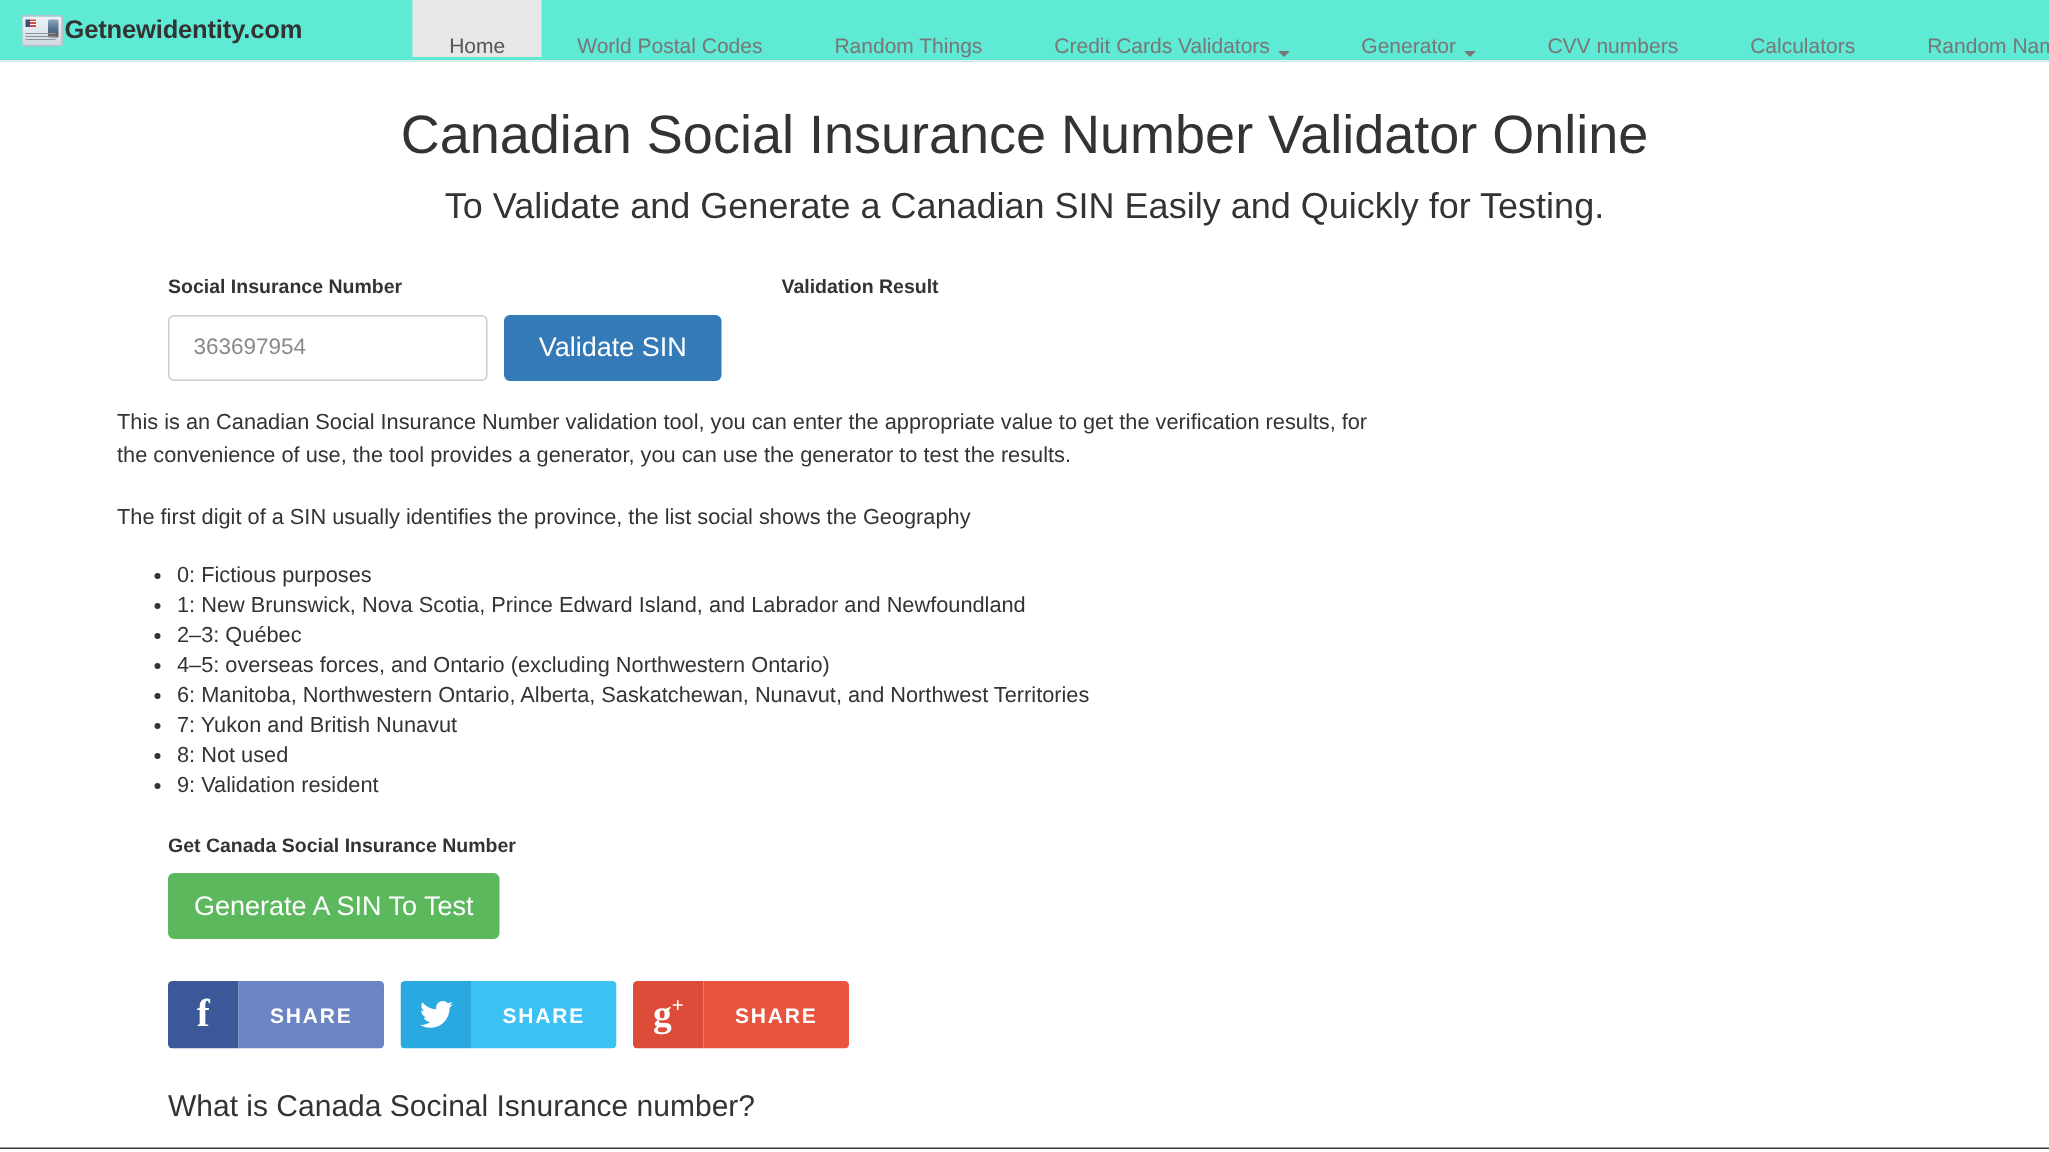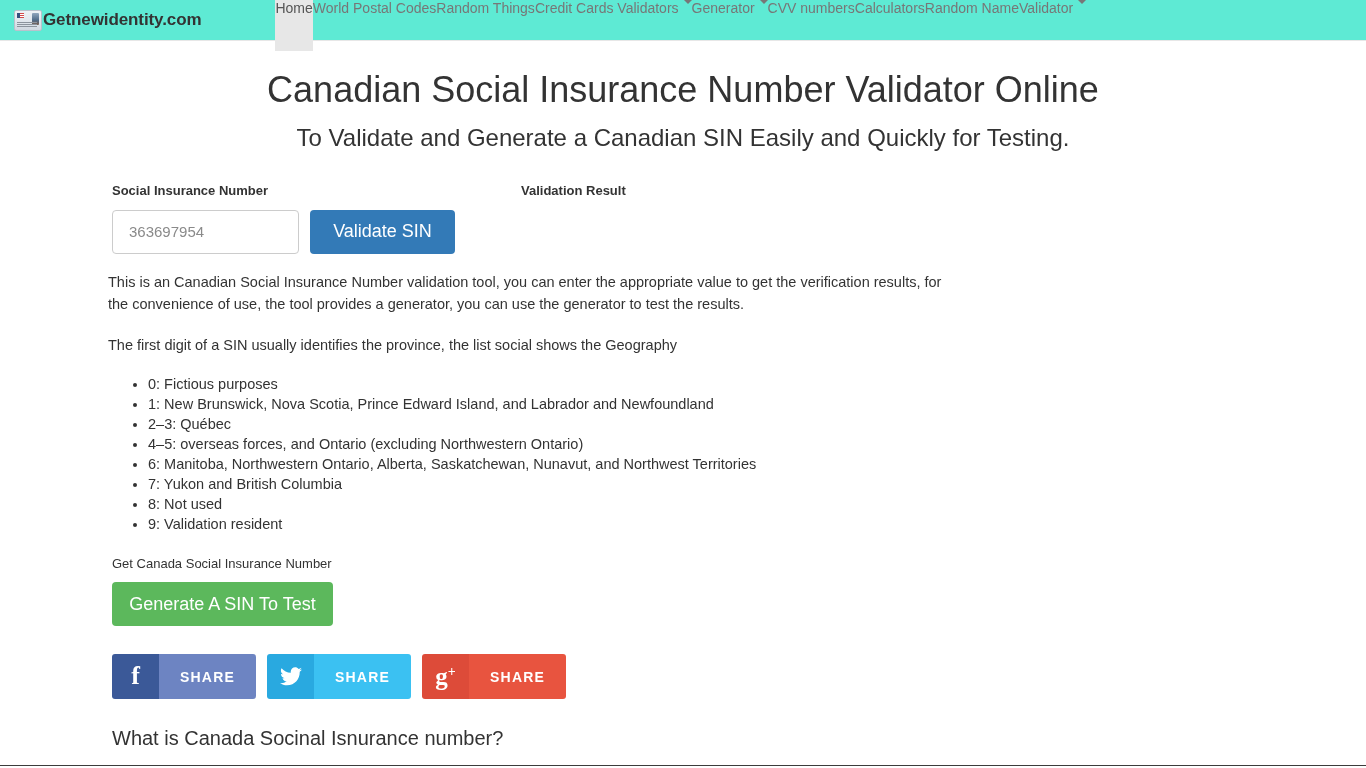--- a/index.html
+++ b/index.html
@@ -73,23 +73,23 @@
   }
   .brand-text { letter-spacing: -0.1px; }
 
   .nav-items {
     display: flex;
     align-items: stretch;
     margin-left: 62px;
   }
   .nav-item {
     display: flex;
-    align-items: flex-start;
-    padding: 0 0;
-    height: 51px;
+    align-items: flex-end;
+    padding: 0 24px;
+    height: 38px;
     color: #777777;
     font-size: 14px;
     text-decoration: none;
     cursor: pointer;
     white-space: nowrap;
     box-sizing: border-box;
   }
   .nav-item.active {
     background: #e7e7e7;
     color: #555555;
@@ -143,21 +143,21 @@
     font-size: 13px;
     font-weight: bold;
     color: #333333;
   }
   .input-row {
     margin-top: 12px;
     display: flex;
     align-items: flex-start;
   }
   .sin-input {
-    width: 187px;
+    width: 213px;
     height: 44px;
     box-sizing: border-box;
     border: 1px solid #cccccc;
     border-radius: 4px;
     padding: 0 16px;
     font-size: 15px;
     font-family: "Liberation Sans", sans-serif;
     color: #555555;
     background: #ffffff;
     outline: none;
@@ -181,21 +181,21 @@
     position: absolute;
     left: 552px;
     top: 34px;
     width: 320px;
     min-height: 20px;
     font-size: 15px;
     color: #333;
   }
 
   .body-copy {
-    padding-left: 108px;
+    padding-left: 78px;
     padding-right: 120px;
   }
   p.para {
     font-size: 14.5px;
     line-height: 1.55;
     color: #333333;
     margin: 0 0 18px 0;
     max-width: 840px;
   }
   p.para.first { margin-bottom: 18px; }
@@ -208,21 +208,21 @@
   ul.geo-list li {
     font-size: 14.5px;
     line-height: 20px;
     color: #333333;
   }
 
   .gen-label {
     margin-top: 22px;
     padding-left: 112px;
     font-size: 13px;
-    font-weight: normal;
+    font-weight: bold;
     color: #333333;
   }
   .gen-wrap { padding-left: 112px; margin-top: 11px; }
   .btn-generate {
     width: 221px;
     height: 44px;
     background: #5cb85c;
     font-size: 18px;
   }
 
@@ -365,21 +365,21 @@
 
   <div class="body-copy">
     <p class="para first">This is an Canadian Social Insurance Number validation tool, you can enter the appropriate value to get the verification results, for the convenience of use, the tool provides a generator, you can use the generator to test the results.</p>
     <p class="para">The first digit of a SIN usually identifies the province, the list social shows the Geography</p>
     <ul class="geo-list">
       <li>0: Fictious purposes</li>
       <li>1: New Brunswick, Nova Scotia, Prince Edward Island, and Labrador and Newfoundland</li>
       <li>2–3: Québec</li>
       <li>4–5: overseas forces, and Ontario (excluding Northwestern Ontario)</li>
       <li>6: Manitoba, Northwestern Ontario, Alberta, Saskatchewan, Nunavut, and Northwest Territories</li>
-      <li>7: Yukon and British Columbia</li>
+      <li>7: Yukon and British Nunavut</li>
       <li>8: Not used</li>
       <li>9: Validation resident</li>
     </ul>
   </div>
 
   <div class="gen-label">Get Canada Social Insurance Number</div>
   <div class="gen-wrap">
     <button class="btn btn-generate">Generate A SIN To Test</button>
   </div>
 

